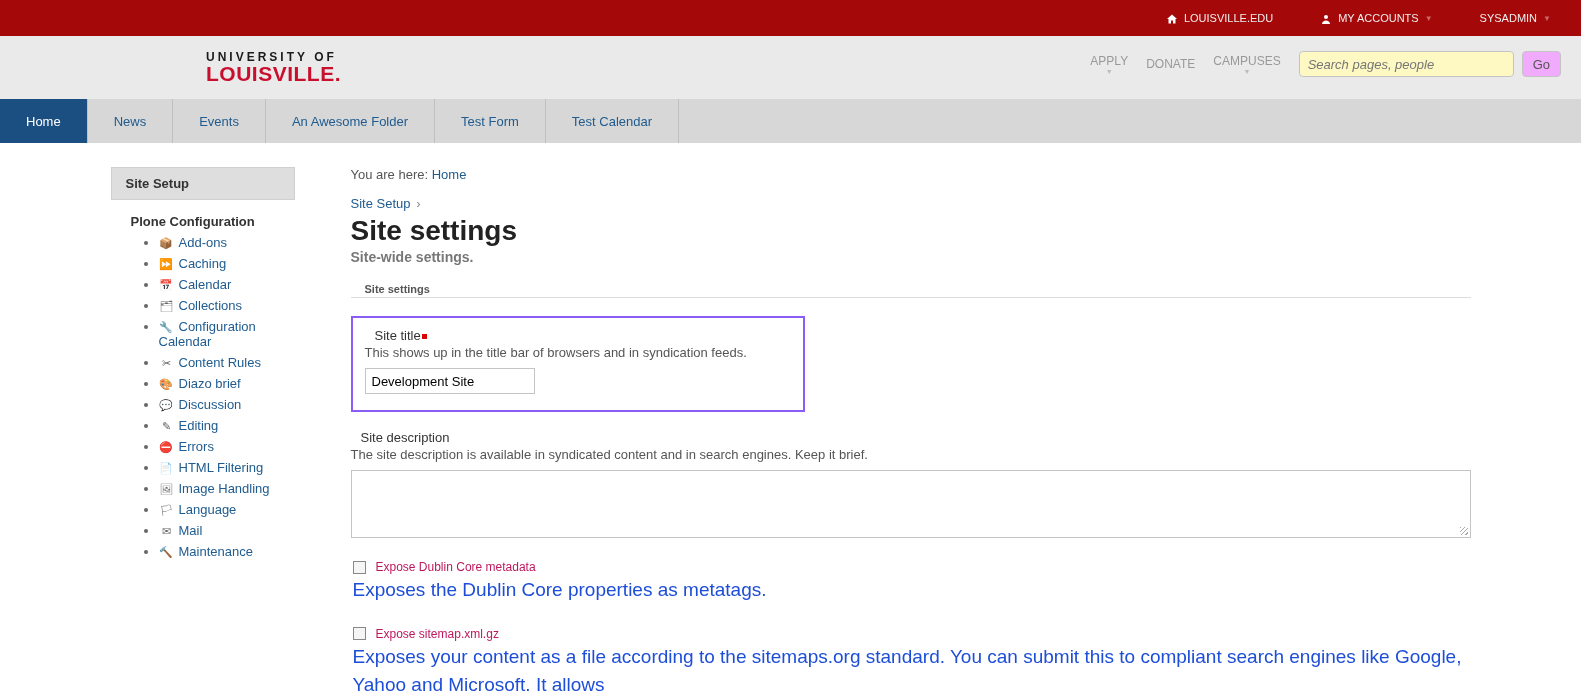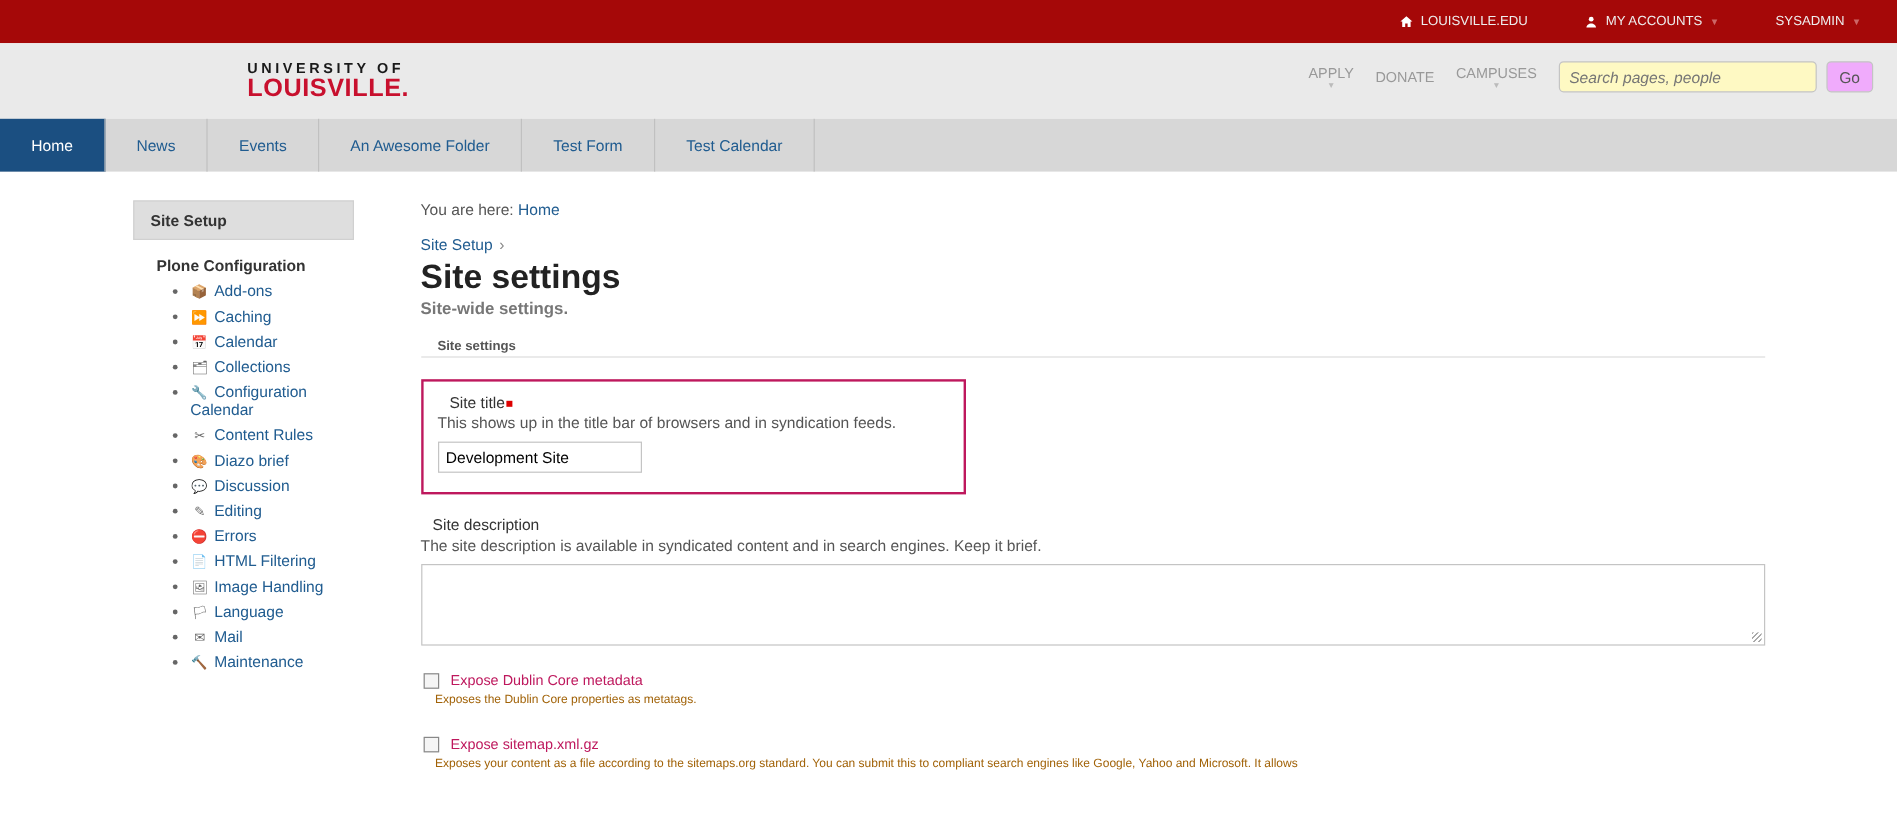--- a/index.html
+++ b/index.html
@@ -51,35 +51,35 @@
 .setup-path a { color: #205c90; }
 .setup-path .car { color: #888; margin-left: 2px; }
 .page-h1 { font-size: 28px; font-weight: 700; color: #222; margin-bottom: 2px; }
 .page-sub { font-size: 14px; color: #777; font-weight: 700; margin-bottom: 18px; }
 
 
 .settings-label { font-size: 11px; color: #555; font-weight: 700; margin-left: 14px; margin-bottom: 2px; }
 .hr { border: none; border-bottom: 1px solid #ddd; margin-bottom: 18px; }
 
 
-.highlight-box { border: 2px solid #be185d; padding: 10px 12px 16px 12px; width: 454px; margin-bottom: 18px; }
+.highlight-box { border: 2px solid #8b5cf6; padding: 10px 12px 16px 12px; width: 454px; margin-bottom: 18px; }
 .field-label { font-size: 13px; color: #333; margin-bottom: 2px; display: inline-block; margin-left: 10px; }
 .req-dot { display: inline-block; width: 5px; height: 5px; background: #d00; margin-left: 1px; vertical-align: middle; }
 .field-help { font-size: 13px; color: #555; margin-bottom: 8px; }
 .text-input { border: 1px solid #c4c4c4; padding: 4px 6px; font-size: 13px; width: 170px; height: 26px; }
 
 
 .field-group { margin-bottom: 22px; }
 .textarea { border: 1px solid #c4c4c4; width: 100%; height: 68px; resize: both; font-size: 13px; padding: 6px; background: #fff; position: relative; }
 .textarea::after { content: ""; position: absolute; right: 2px; bottom: 2px; width: 8px; height: 8px; background: repeating-linear-gradient(135deg,#aaa 0 1px,transparent 1px 3px); }
 
 .checkbox-row { display: flex; align-items: center; margin-bottom: 2px; }
 .checkbox-row .cb { width: 13px; height: 13px; border: 1px solid #888; background: #f5f5f5; margin-right: 10px; margin-left: 2px; flex-shrink: 0; display: inline-block; }
 .checkbox-row label { font-size: 12px; color: #be185d; }
-.cb-help { font-size: 10px; color: #a16207; margin-left: 12px; line-height: 1.5; }
+.cb-help { font-size: 19px; color: #1d4ed8; margin-left: 2px; line-height: 1.5; }
 
 
 svg { display: inline-block; vertical-align: middle; }
 </style>
 </head>
 <body>
 
 <div class="top-red-bar">
   <div class="grp">
     <span class="icn">

